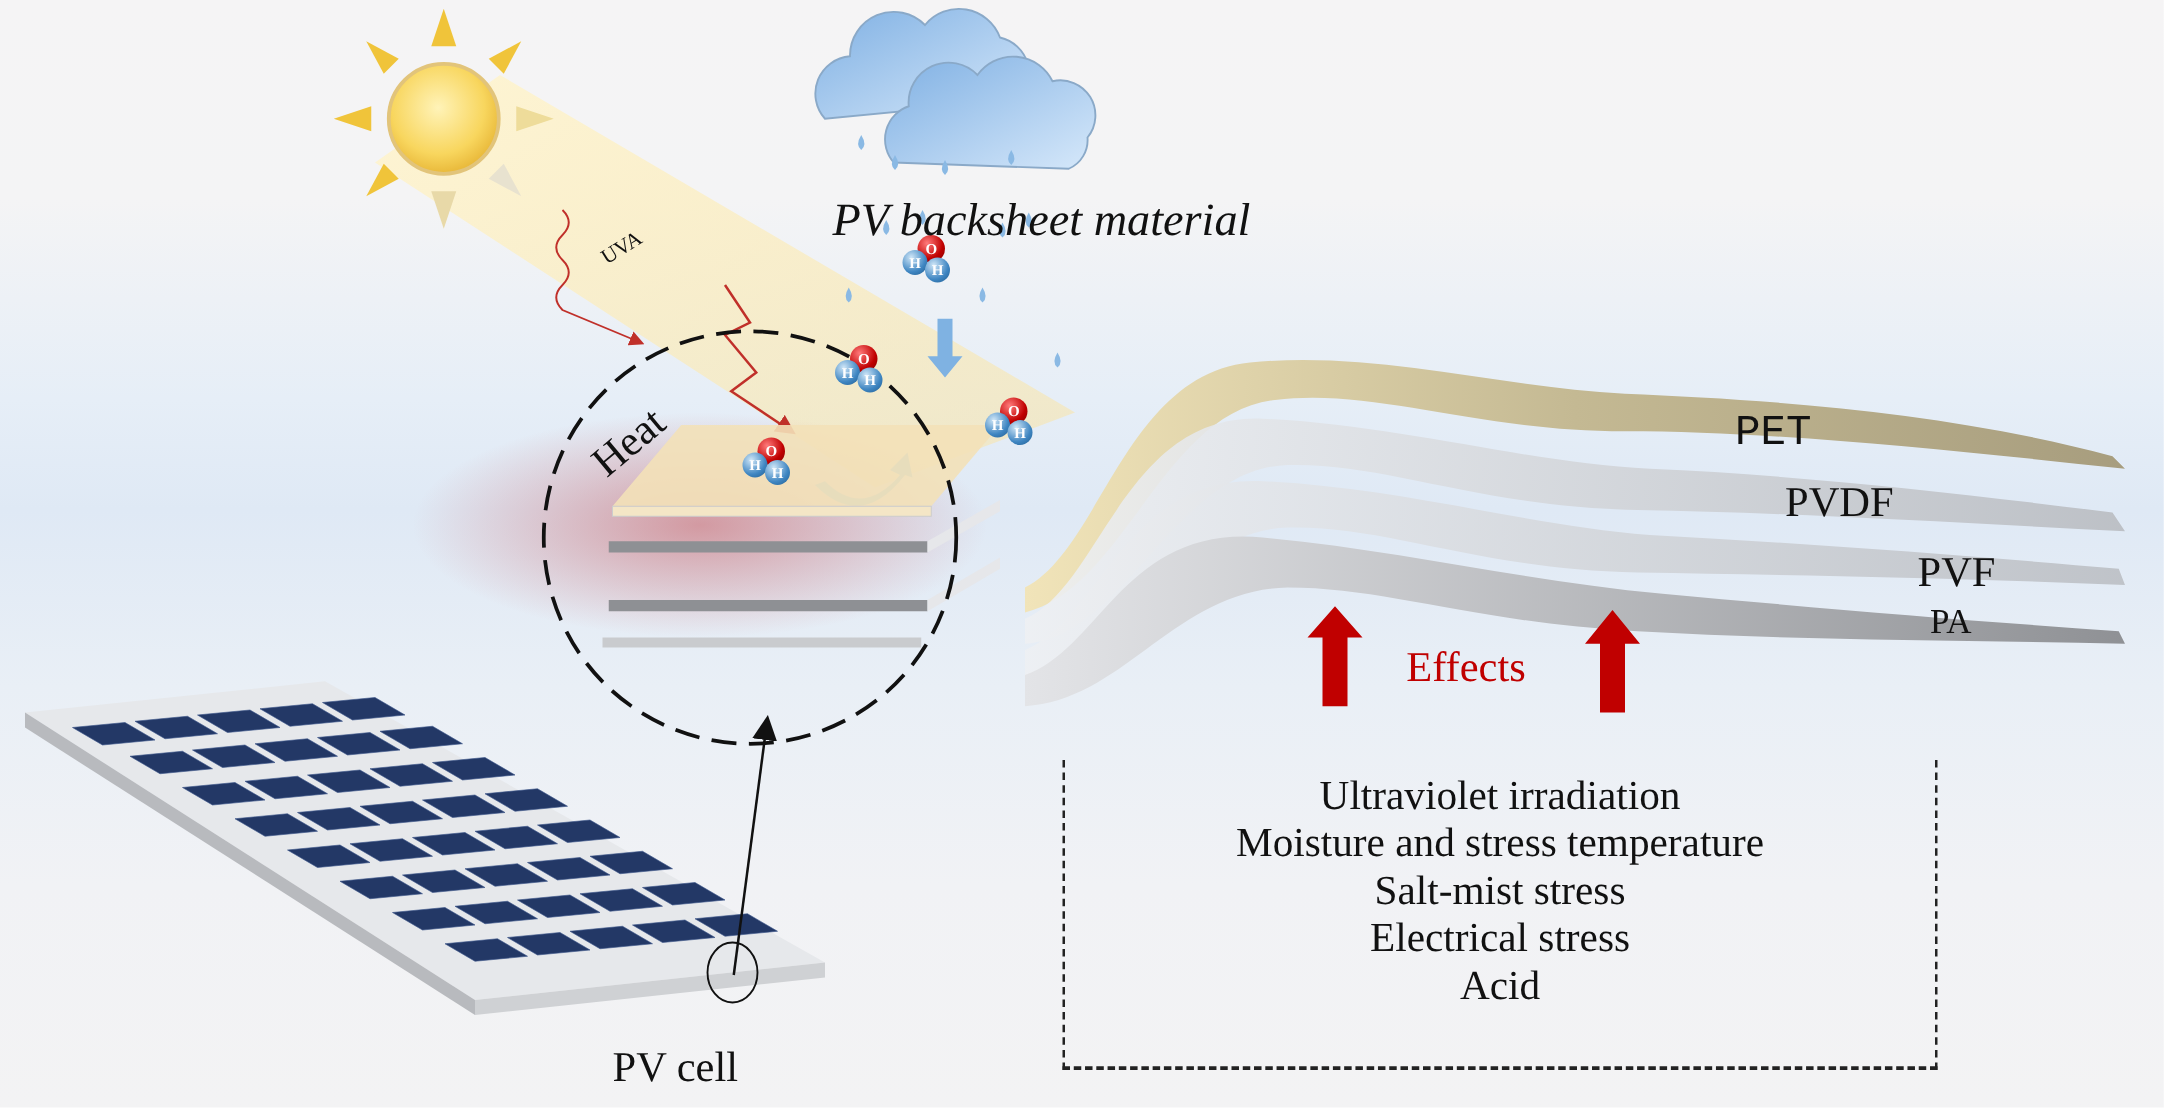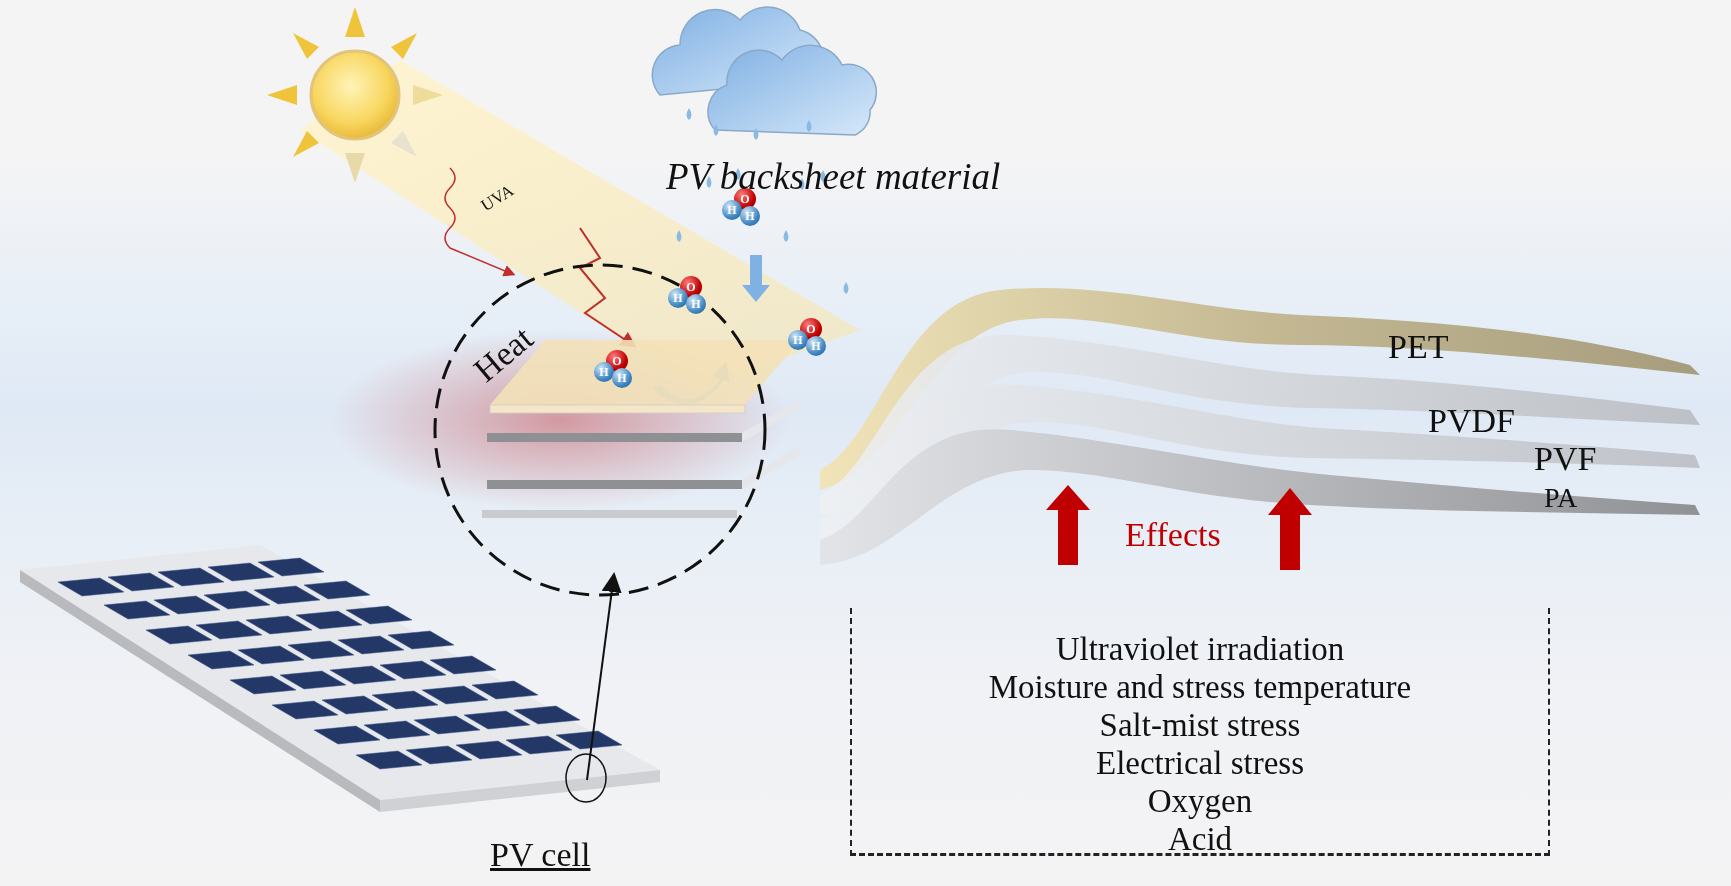--- a/index.html
+++ b/index.html
@@ -2,34 +2,34 @@
 <html><head>
 <meta charset="utf-8">
 <style>
   html,body{margin:0;padding:0;}
   body{width:1731px;height:886px;overflow:hidden;position:relative;
     background:linear-gradient(180deg,#f5f4f5 0%,#f4f4f5 18%,#e6eef7 36%,#dfe9f5 46%,#e9eff6 62%,#f1f2f5 80%,#f3f3f4 100%);
     font-family:"Liberation Serif","DejaVu Serif",serif;color:#111;}
   svg.scene{position:absolute;left:0;top:0;}
   .lbl{position:absolute;white-space:nowrap;line-height:1;}
   .title{left:666px;top:158px;font-size:37px;font-style:italic;}
-  .pet{left:1388px;top:330px;font-size:34px;}
-  .pvdf{left:1428px;top:404px;font-size:34px;}
+  .pet{left:1388px;top:330px;font-size:34px;font-family:Liberation Mono, monospace;}
+  .pvdf{left:1428px;top:386px;font-size:34px;}
   .pvf{left:1534px;top:442px;font-size:34px;}
   .pa{left:1544px;top:484px;font-size:28px;}
   .effects{left:1125px;top:518px;font-size:34px;color:#c00000;}
-  .pvcell{left:490px;top:838px;font-size:34px;text-decoration:underline;}
+  .pvcell{left:490px;top:838px;font-size:34px;}
   .uva{left:478px;top:200px;font-size:17px;transform:rotate(-32deg);transform-origin:left top;}
   .heat{left:468px;top:362px;font-size:34px;transform:rotate(-40deg);transform-origin:left top;}
   .factors{position:absolute;left:850px;top:608px;width:700px;height:248px;
     border-left:2px dashed #222;border-right:2px dashed #222;border-bottom:3px dashed #222;
     box-sizing:border-box;}
   .factors ul{list-style:none;margin:0;padding:0;text-align:center;}
   .factors li{font-size:33px;line-height:38px;}
-  .factors li:first-child{margin-top:22px;}
+  .factors li:first-child{margin-top:10px;}
   .mol{position:absolute;width:40px;height:36px;}
   .mol span{position:absolute;border-radius:50%;font-size:12px;color:#fff;
     display:flex;align-items:center;justify-content:center;font-weight:bold;}
   .mol .o{left:12px;top:0;width:22px;height:22px;background:radial-gradient(circle at 35% 30%,#ff7b7b,#c00000 60%,#7a0000);}
   .mol .h1{left:0;top:12px;width:20px;height:20px;background:radial-gradient(circle at 35% 30%,#cfe6f7,#3f86c2 60%,#1e5a8c);}
   .mol .h2{left:18px;top:18px;width:20px;height:20px;background:radial-gradient(circle at 35% 30%,#cfe6f7,#3f86c2 60%,#1e5a8c);}
 </style>
 </head>
 <body>
 
@@ -221,16 +221,15 @@
 <div class="lbl uva">UVA</div>
 <div class="lbl heat">Heat</div>
 <div class="lbl pvcell">PV cell</div>
 
 <div class="factors">
   <ul>
     <li>Ultraviolet irradiation</li>
     <li>Moisture and stress temperature</li>
     <li>Salt-mist stress</li>
     <li>Electrical stress</li>
-    <li>Oxygen</li>
     <li>Acid</li>
   </ul>
 </div>
 
 </body></html>

